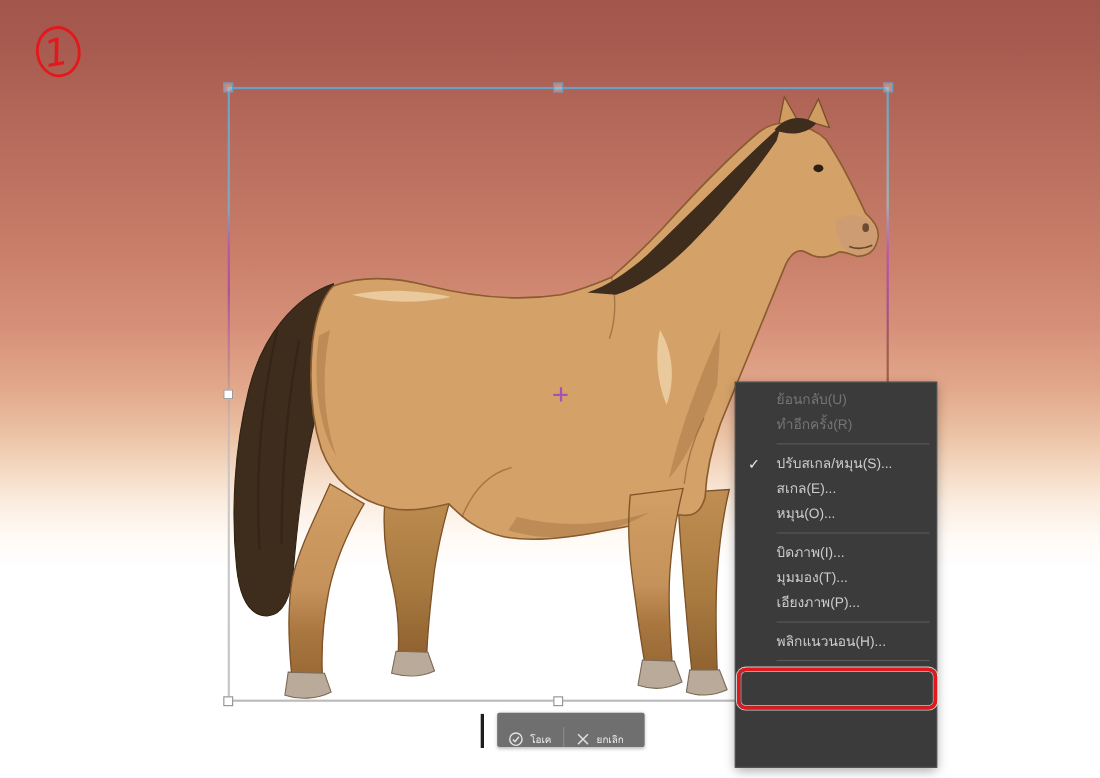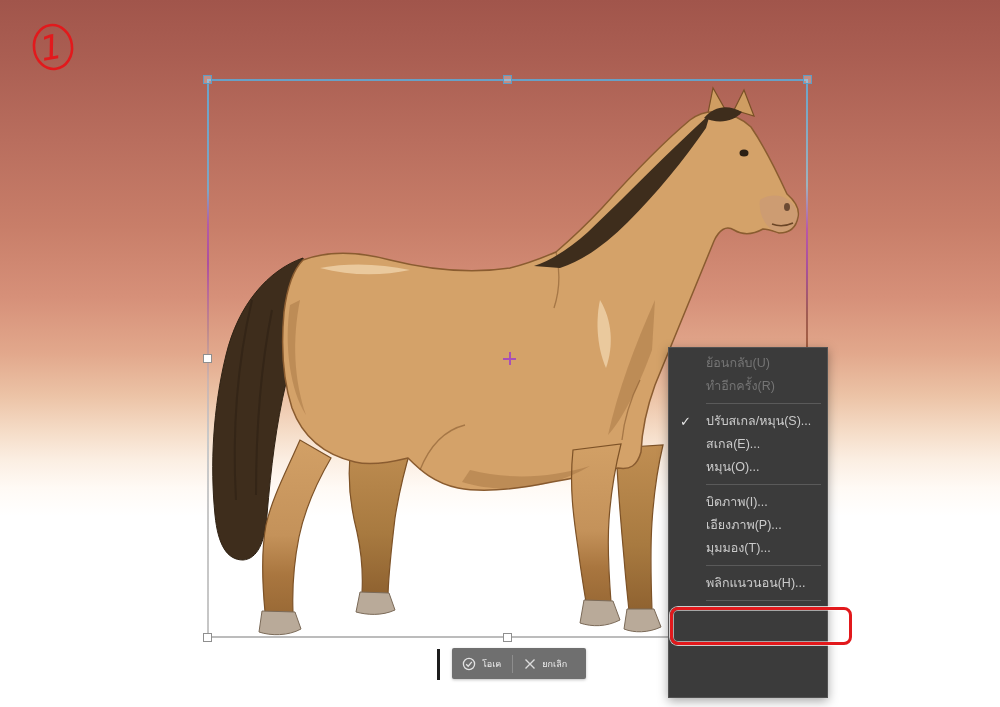--- a/index.html
+++ b/index.html
@@ -28,27 +28,27 @@
   .handle{position:absolute;width:9px;height:9px;box-sizing:border-box;}
   .h-blue{border:1.5px solid #5e9cc4;background:rgba(255,255,255,.28);}
   .h-gray{border:1.5px solid #8f8f8f;background:#ffffff;}
   
   .pivot{position:absolute;left:503px;top:352px;width:13px;height:13px;z-index:3;}
   .pivot::before{content:"";position:absolute;left:0;top:5.5px;width:13px;height:2px;background:#a84fb8;}
   .pivot::after{content:"";position:absolute;left:5.5px;top:0;width:2px;height:13px;background:#a84fb8;}
   
   .cursor-bar{position:absolute;left:437px;top:649px;width:3px;height:31px;background:#1d1d1d;z-index:4;}
   .commit-bar{position:absolute;left:452px;top:648px;width:134px;height:31px;z-index:4;
-    background:#6f6f6f;border-radius:2px;display:flex;align-items:center;padding:0 6px;box-sizing:border-box;
+    background:#6f6f6f;border-radius:2px;display:flex;align-items:flex-end;padding:0 6px;box-sizing:border-box;
     box-shadow:0 1px 3px rgba(0,0,0,.25);}
   .commit-btn{display:flex;align-items:center;gap:6px;background:none;border:none;padding:0 4px;cursor:pointer;}
   .commit-btn .lbl{font-size:9px;color:#f2f2f2;white-space:nowrap;}
   .commit-div{width:1px;height:18px;background:#8d8d8d;margin:0 7px;}
   
-  .context-menu{position:absolute;left:668px;top:347px;width:160px;height:351px;z-index:5;
+  .context-menu{position:absolute;left:668px;top:347px;width:184px;height:351px;z-index:5;
     background:#3b3b3b;border:1px solid #525252;box-sizing:border-box;
     box-shadow:0 3px 10px rgba(0,0,0,.35);padding:4px 0;}
   .menu-item{position:relative;height:23px;line-height:23px;padding-left:37px;
     font-size:12.5px;color:#cbcbcb;white-space:nowrap;cursor:default;}
   .menu-item.disabled{color:#757575;}
   .menu-item .check{position:absolute;left:11px;top:0;color:#e6e6e6;font-size:13px;}
   .menu-sep{height:1px;border-top:1px solid #5a5a5a;margin:5px 6px 5px 37px;}
   
   .highlight-box{position:absolute;left:670px;top:607px;width:182px;height:38px;z-index:6;
     border:3.5px solid #e2191c;border-radius:8px;box-sizing:border-box;
@@ -178,22 +178,22 @@
 
 <div class="context-menu" id="menu-items">
     <div class="menu-item disabled"><span class="mi-label">ย้อนกลับ(U)</span></div>
     <div class="menu-item disabled"><span class="mi-label">ทำอีกครั้ง(R)</span></div>
     <div class="menu-sep"></div>
     <div class="menu-item"><span class="check">✓</span><span class="mi-label">ปรับสเกล/หมุน(S)...</span></div>
     <div class="menu-item"><span class="mi-label">สเกล(E)...</span></div>
     <div class="menu-item"><span class="mi-label">หมุน(O)...</span></div>
     <div class="menu-sep"></div>
     <div class="menu-item"><span class="mi-label">บิดภาพ(I)...</span></div>
+    <div class="menu-item"><span class="mi-label">มุมมอง(T)...</span></div>
     <div class="menu-item"><span class="mi-label">เอียงภาพ(P)...</span></div>
-    <div class="menu-item"><span class="mi-label">มุมมอง(T)...</span></div>
     <div class="menu-sep"></div>
     <div class="menu-item"><span class="mi-label">พลิกแนวนอน(H)...</span></div>
     <div class="menu-sep"></div>
   </div>
 
 <div class="highlight-box"></div>
 
 <svg class="annotation-1" width="58" height="66" viewBox="0 0 58 66">
   <ellipse cx="29" cy="33" rx="19" ry="22" fill="none" stroke="#e2191c" stroke-width="2.6" transform="rotate(-8 29 33)"></ellipse>
   <text x="27" y="45" font-family="DejaVu Sans, sans-serif" font-size="34" fill="#e2191c" text-anchor="middle" transform="rotate(-10 29 33)" font-style="italic">1</text>

